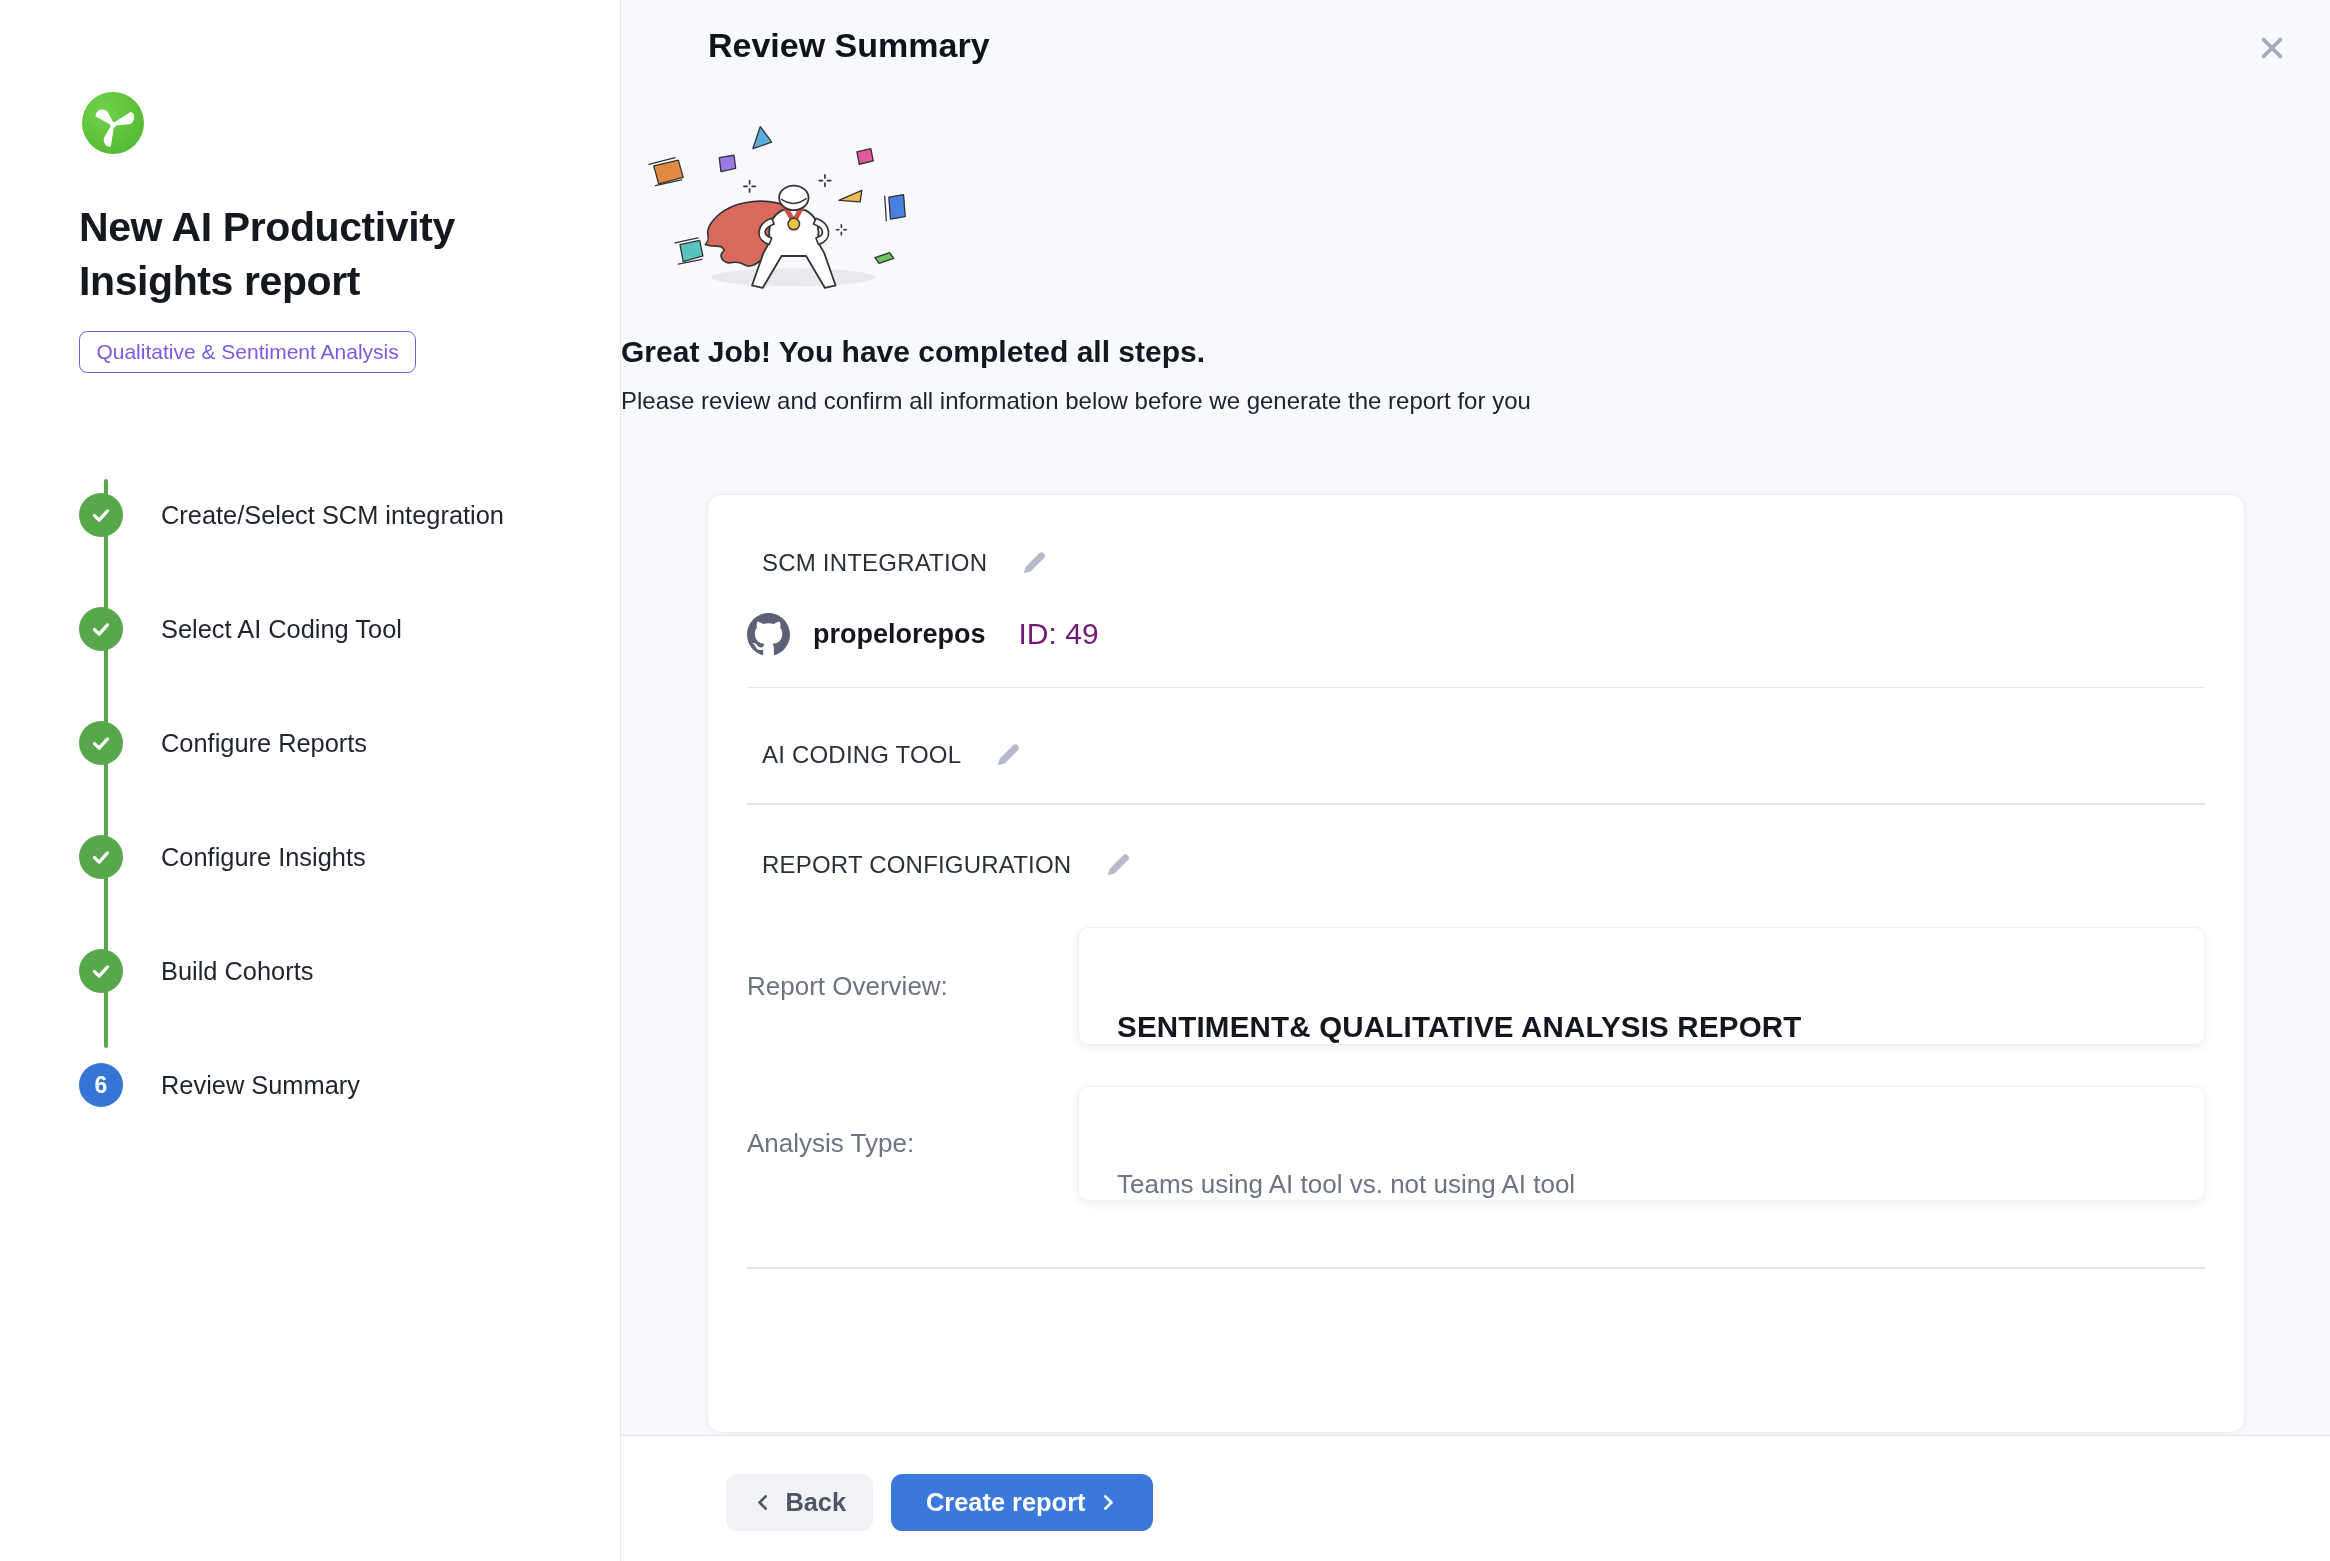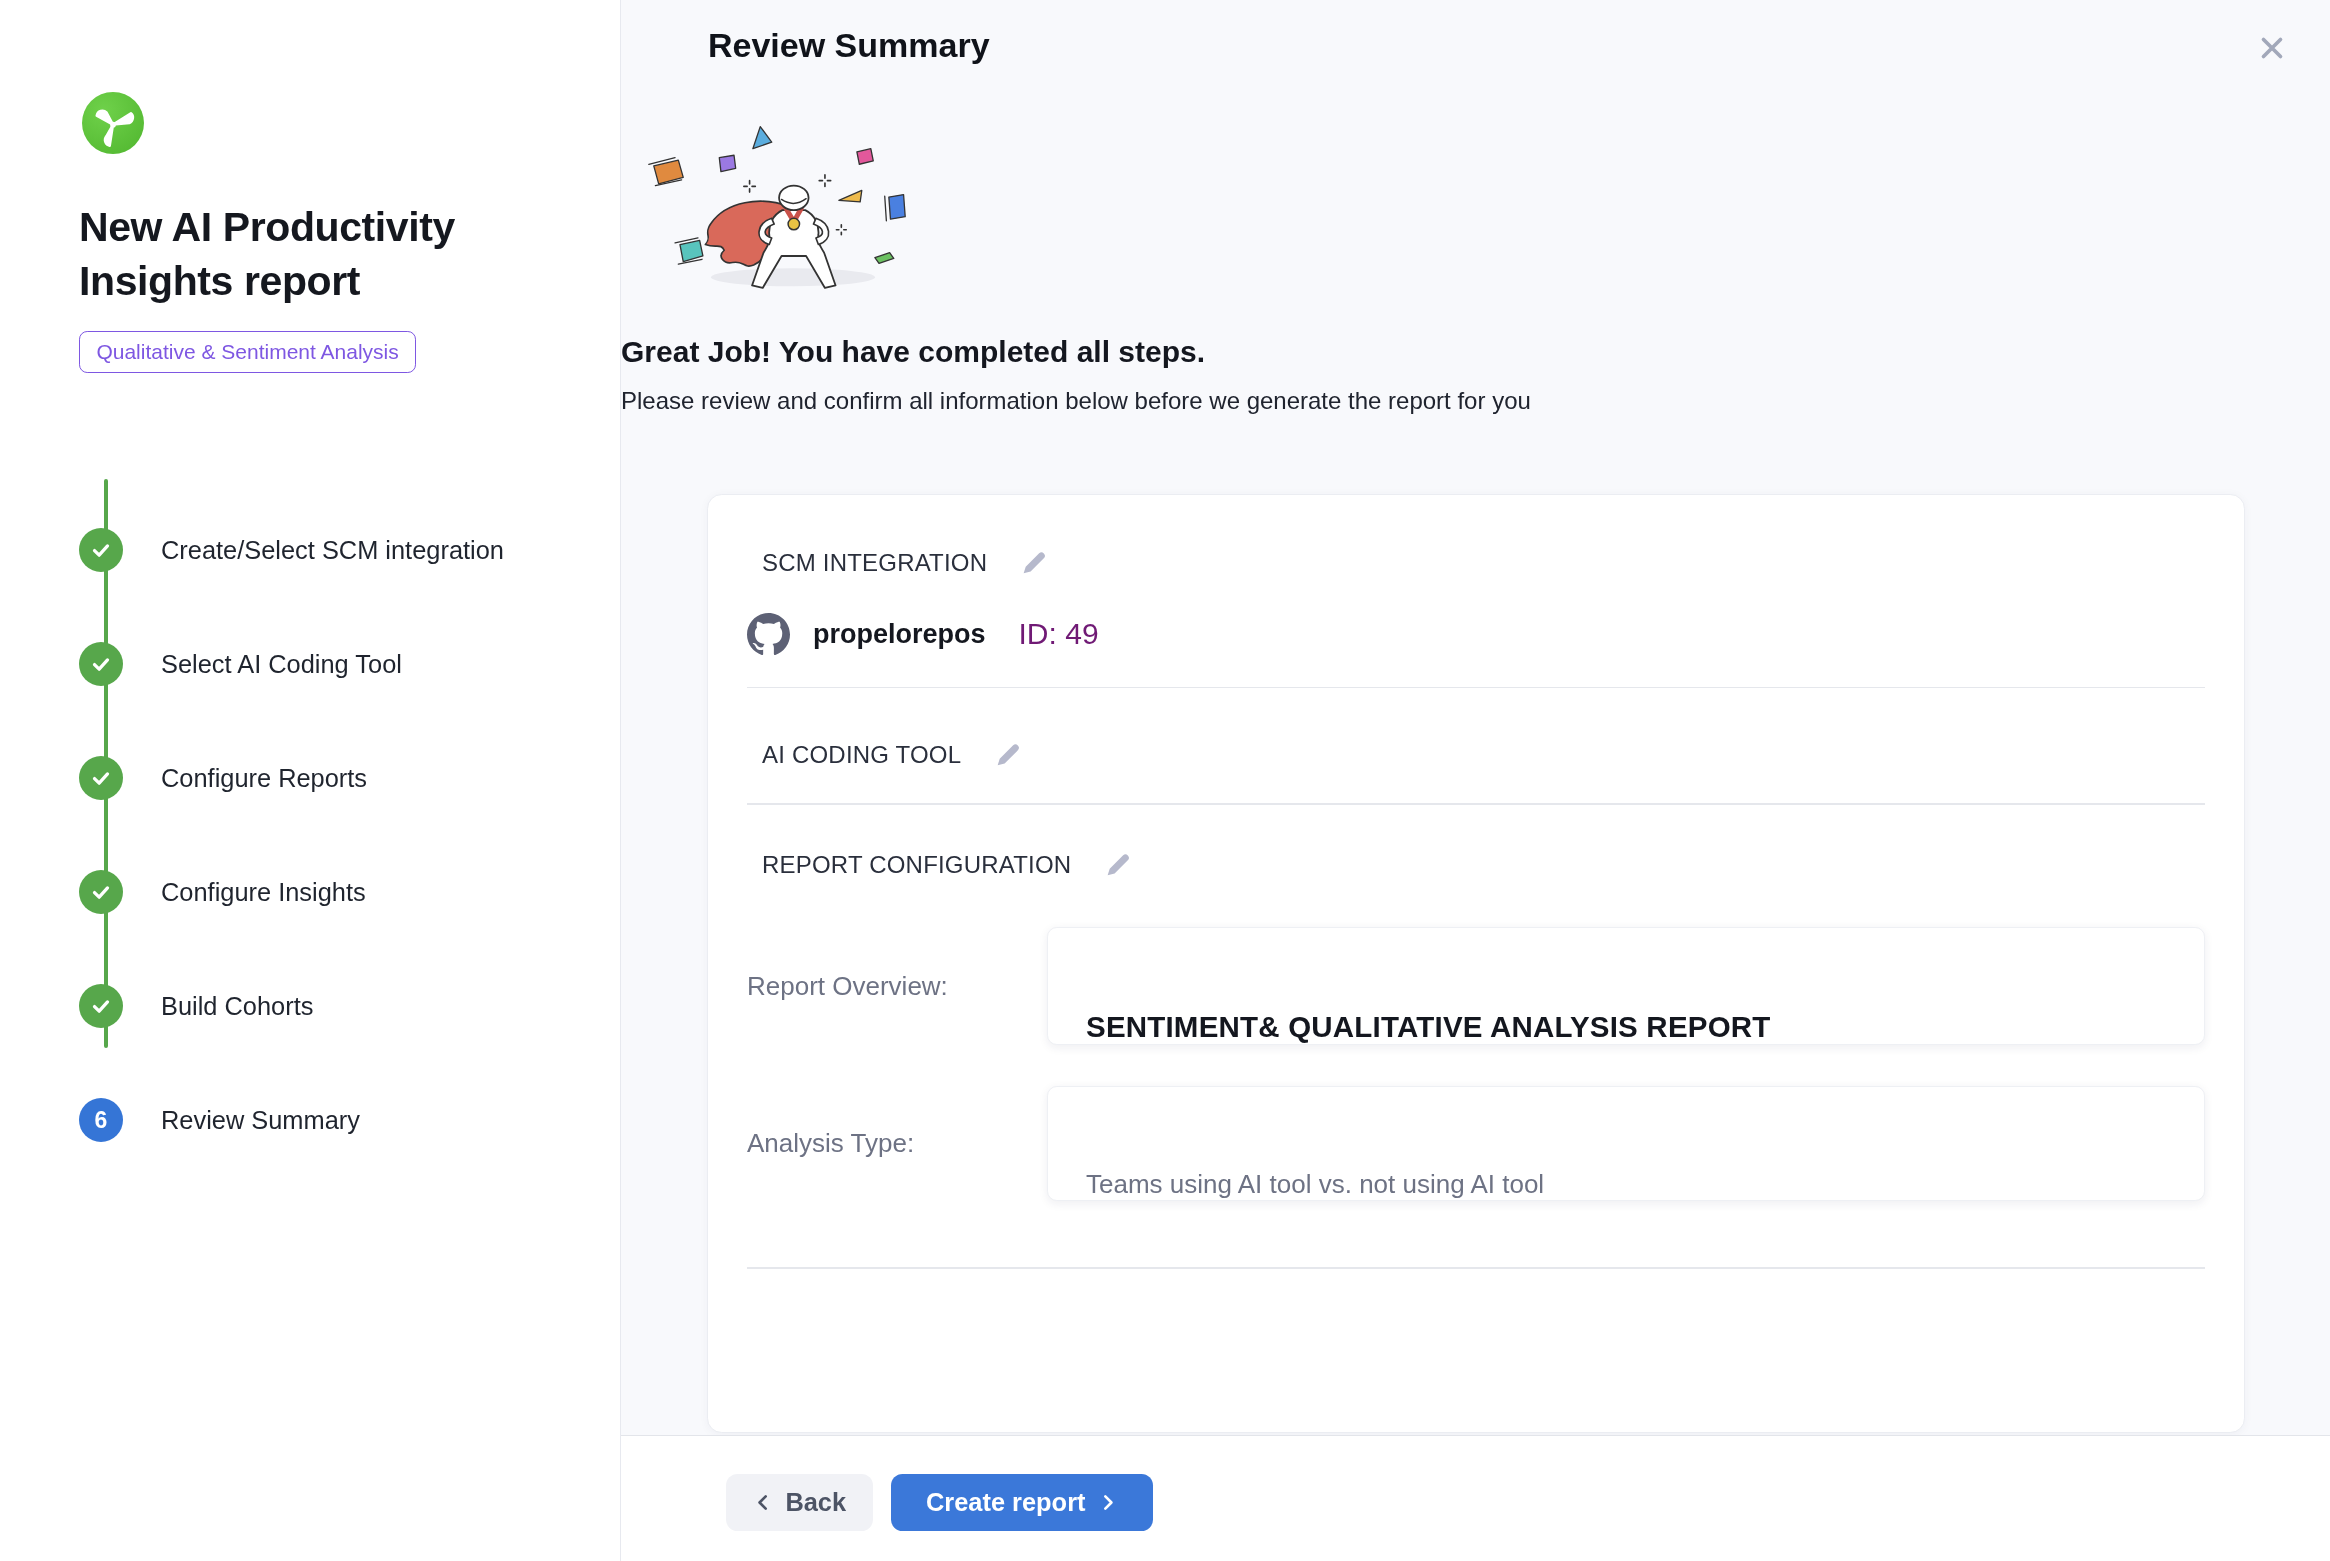--- a/index.html
+++ b/index.html
@@ -16,21 +16,21 @@
   .logo svg { position:absolute; inset:0; }
   .sidebar-title { margin-top:46px; font-size:41px; line-height:54px; font-weight:700;
     color:#15181f; letter-spacing:-0.4px; max-width:426px; }
   .badge { display:inline-block; margin-top:23px; padding:8.2px 16.4px; border:1.6px solid #7e57e2;
     border-radius:8.2px; color:#7e57e2; font-size:21px; font-weight:500; background:#fff; }
 
   
   .stepper { position:relative; margin-top:85px; }
   .stepper::before { content:""; position:absolute; left:25.4px; top:21px; width:4.1px; height:569px;
     background:#57a74b; border-radius:2.5px; }
-  .step { position:relative; display:flex; align-items:flex-end; height:114px; }
+  .step { position:relative; display:flex; align-items:center; height:114px; }
   .step-indicator { width:44px; height:44px; border-radius:50%; flex:0 0 auto;
     display:flex; align-items:center; justify-content:center; z-index:1; }
   .step-indicator.done { background:#57a74b; }
   .step-indicator.current { background:#3575d6; color:#fff; font-size:23px; font-weight:700; }
   .step-indicator svg { width:26px; height:26px; }
   .step-label { margin-left:38px; font-size:25.4px; font-weight:500; color:#1f242e; line-height:44px; }
 
   
   .main { position:relative; flex:1 1 auto; height:100%; background:#f8f9fc; }
   .panel-title { position:absolute; left:87px; top:26px; font-size:34px; font-weight:700; color:#10131a; }
@@ -54,21 +54,21 @@
   .entity-name { margin-left:23px; font-size:27px; font-weight:700; color:#14171f; }
   .entity-meta { margin-left:33px; font-size:30px; font-weight:400; color:#701a75; }
   .divider { height:1.6px; background:#e5e7ec; }
   .div-1 { margin-top:29.5px; }
   .div-2 { margin-top:29.5px; }
   .div-3 { margin-top:66px; }
   .mt-sec2 { margin-top:48px; }
   .mt-sec3 { margin-top:41px; }
   .card-pad-top { padding-top:49px; }
 
-  .config-row { display:flex; align-items:center; margin-top:44px; }
+  .config-row { display:flex; align-items:center; margin-top:44px;gap:31px; }
   .config-row.second { margin-top:41px; }
   .config-field { width:300px; flex:0 0 auto; font-size:26px; color:#6d7284; }
   .config-value-box { flex:1 1 auto; background:#fff; border:0.8px solid #eef0f4; border-radius:9.8px;
     box-shadow:0 2.5px 9.8px rgba(25,35,65,0.07); height:118px; display:flex; align-items:flex-end;
     padding:0 38px; }
   .config-row.second .config-value-box { height:115px; }
   .config-value-strong { font-size:29.5px; font-weight:700; color:#14171f; letter-spacing:0.2px; }
   .config-value-muted { font-size:26px; font-weight:400; color:#6d7284; }
 
   

